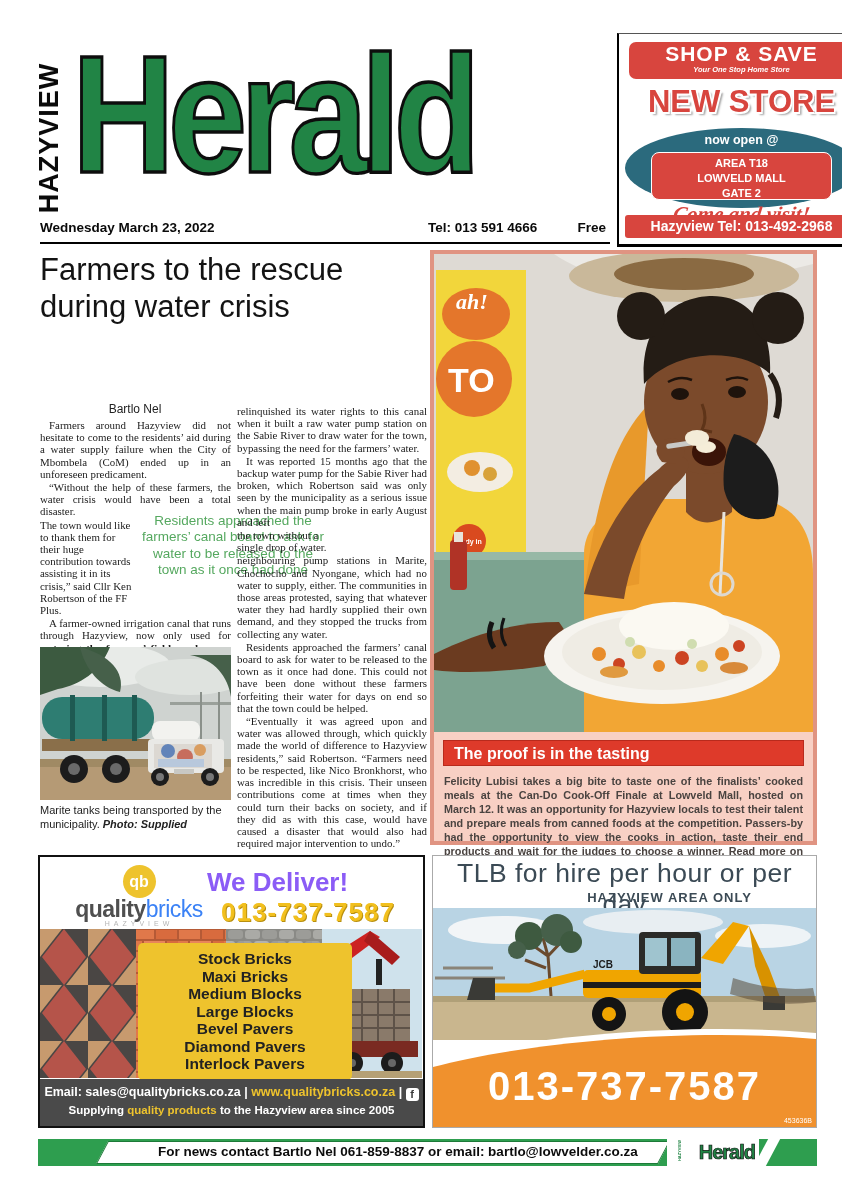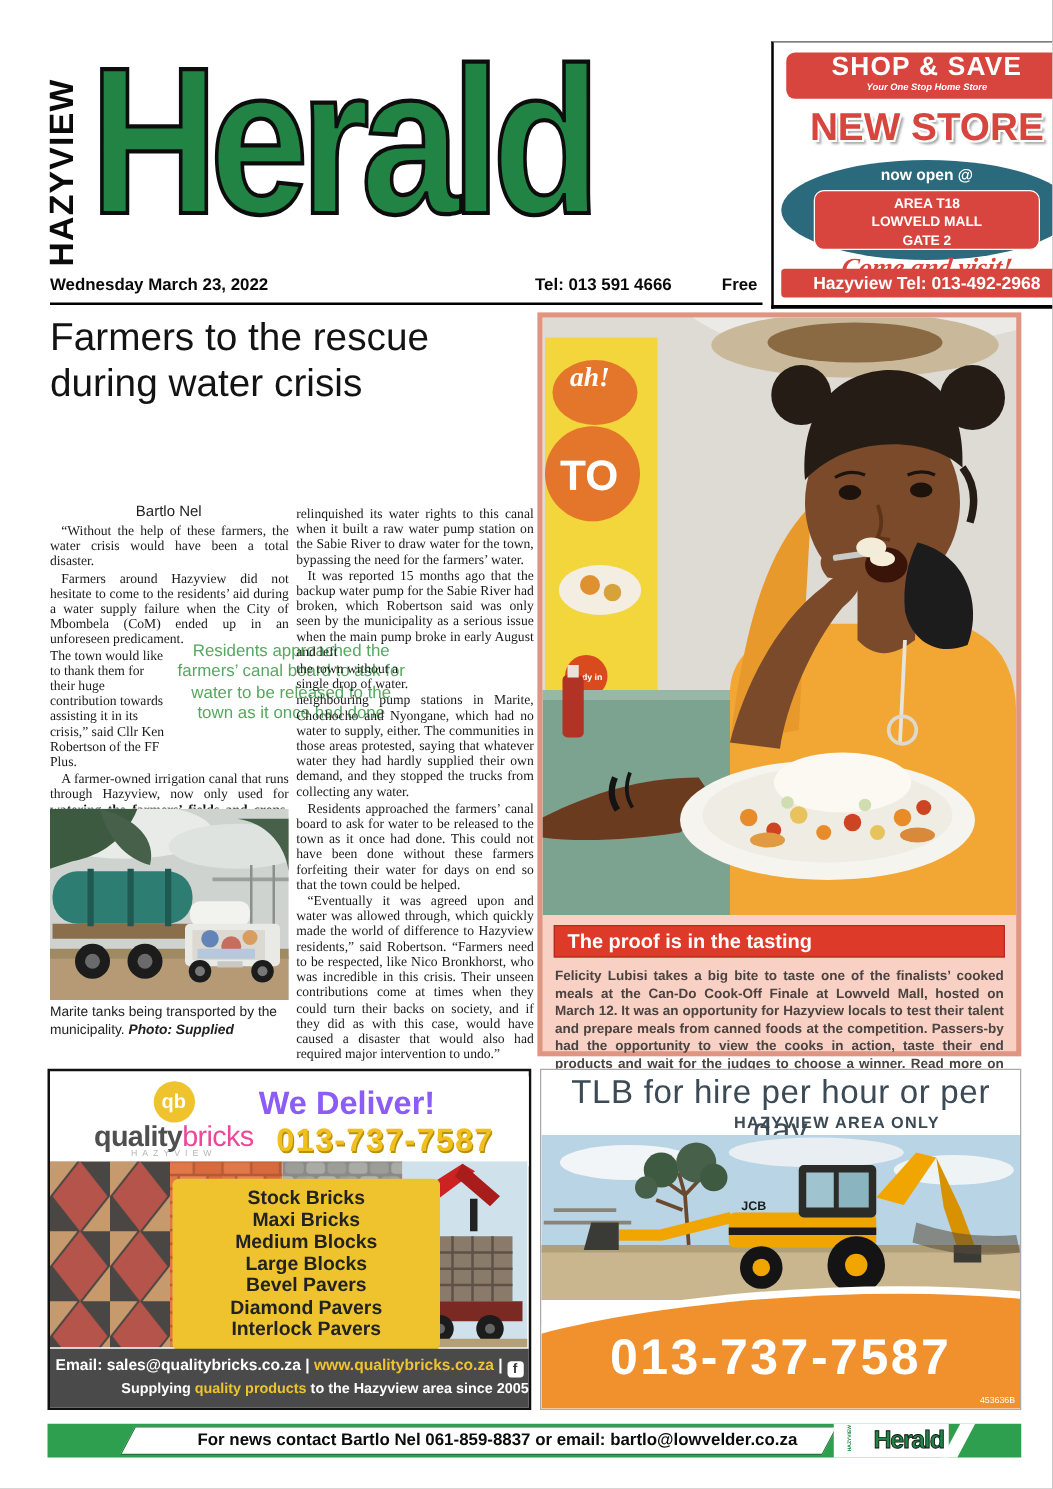--- a/index.html
+++ b/index.html
@@ -72,36 +72,36 @@
 
   
   .bricks{position:absolute;left:38px;top:855px;width:387px;height:273px;box-sizing:border-box;
           border:2.5px solid #111;background:#fff;}
   .b-head{position:absolute;left:0;top:4px;right:0;height:72px;background:#fff;}
   .b-logo{position:absolute;left:14px;top:4px;width:170px;text-align:center;}
   .b-qb{display:inline-block;width:33px;height:33px;border-radius:50%;background:#eec32d;color:#fff;
         font-weight:bold;font-size:16px;line-height:33px;text-align:center;}
   .b-word{font-size:23px;letter-spacing:-.5px;line-height:22px;}
   .b-word .q{font-weight:bold;color:#4f4f4f;}
-  .b-word .b{color:#ec4899;}
+  .b-word .b{color:#3b82f6;}
   .b-sub{font-size:7px;letter-spacing:4px;color:#b5b5b5;}
   .b-deliver{position:absolute;right:16px;top:6px;width:200px;text-align:left;
              font-weight:bold;font-size:26px;color:#8b5cf6;}
   .b-phone{position:absolute;right:10px;top:36px;width:210px;text-align:center;
            font-weight:bold;font-size:26px;letter-spacing:1px;color:#f2c01e;text-shadow:1px 1px 0 #b88f10;}
   .b-collage{position:absolute;left:0;top:72px;width:382px;height:149px;}
   .b-products{position:absolute;left:98px;top:86px;width:182px;background:#eec32d;border-radius:5px;
               padding:7px 16px;text-align:center;font-weight:bold;font-size:15.5px;line-height:17.5px;color:#222;}
   .b-strip{position:absolute;left:0;bottom:0;right:0;height:47px;background:#4a4a4a;color:#fff;
            text-align:center;font-weight:bold;font-size:12.5px;padding-top:6px;box-sizing:border-box;}
   .b-strip .site{color:#eec32d;}
   .b-strip .yel{color:#eec32d;}
   .b-fb{display:inline-block;width:13px;height:13px;background:#fff;border-radius:3px;color:#3a3a3a;
         font-weight:bold;font-size:11px;line-height:13px;vertical-align:-2px;}
-  .b-line2{font-size:11.5px;margin-top:3px;text-align:right;}
+  .b-line2{font-size:11.5px;margin-top:3px;}
 
   
   .tlb{position:absolute;left:432px;top:855px;width:385px;height:273px;box-sizing:border-box;
        border:1px solid #aaa;background:#fff;overflow:hidden;}
   .t-head{position:absolute;left:0;top:2px;width:100%;text-align:center;font-size:26.5px;
           letter-spacing:.5px;color:#3b4a55;}
   .t-sub{position:absolute;left:0;top:34px;width:100%;text-align:center;font-weight:bold;
          font-size:13px;letter-spacing:1px;color:#3b4a55;transform:translateX(45px);}
   .t-photo{position:absolute;left:0;top:52px;width:383px;height:132px;}
   .t-orange{position:absolute;left:0;bottom:0;width:383px;height:100px;}
@@ -151,22 +151,22 @@
     </div>
     <div class="ss-script">Come and visit!</div>
     <div class="ss-contact">Hazyview Tel: 013-492-2968</div>
     <div class="ss-code">453636</div>
   </div>
 
   <div class="headline">Farmers to the rescue during water crisis</div>
   <div class="byline">Bartlo Nel</div>
 
   <div class="col col1">
+    <p>Farmers around Hazyview did not hesitate to come to the residents’ aid during a water supply failure when the City of Mbombela (CoM) ended up in an unforeseen predicament.</p>
     <p>“Without the help of these farmers, the water crisis would have been a total disaster.</p>
-    <p>Farmers around Hazyview did not hesitate to come to the residents’ aid during a water supply failure when the City of Mbombela (CoM) ended up in an unforeseen predicament.</p>
     <p class="narrowL noind">The town would like to thank them for their huge contribution towards assisting it in its crisis,” said Cllr Ken Robertson of the FF Plus.</p>
     <p><span>A farmer-owned irrigation canal that runs through Hazyview, now only used for </span><b>watering the farmers’ fields and crops, had</b></p>
   </div>
 
   <div class="pullquote">Residents approached the farmers’ canal board to ask for water to be released to the town as it once had done</div>
 
   <div class="col col2">
     <p class="noind">relinquished its water rights to this canal when it built a raw water pump station on the Sabie River to draw water for the town, bypassing the need for the farmers’ water.</p>
     <p>It was reported 15 months ago that the backup water pump for the Sabie River had broken, which Robertson said was only seen by the municipality as a serious issue when the main pump broke in early August and left</p>
     <p class="narrowR noind">the town without a single drop of water.</p>

